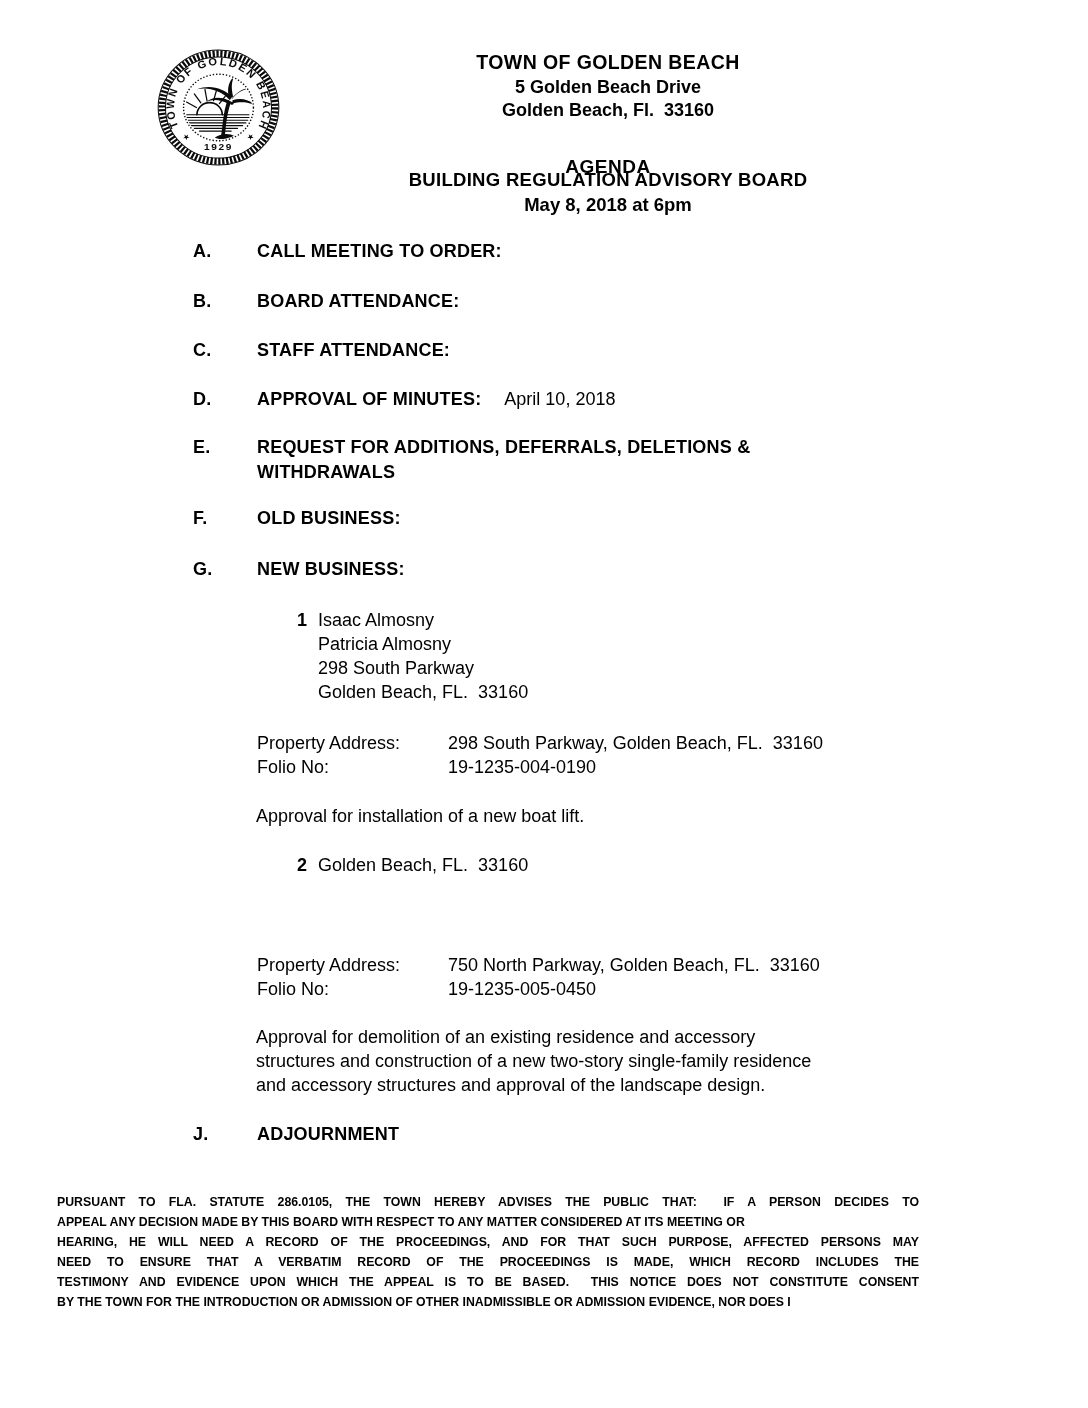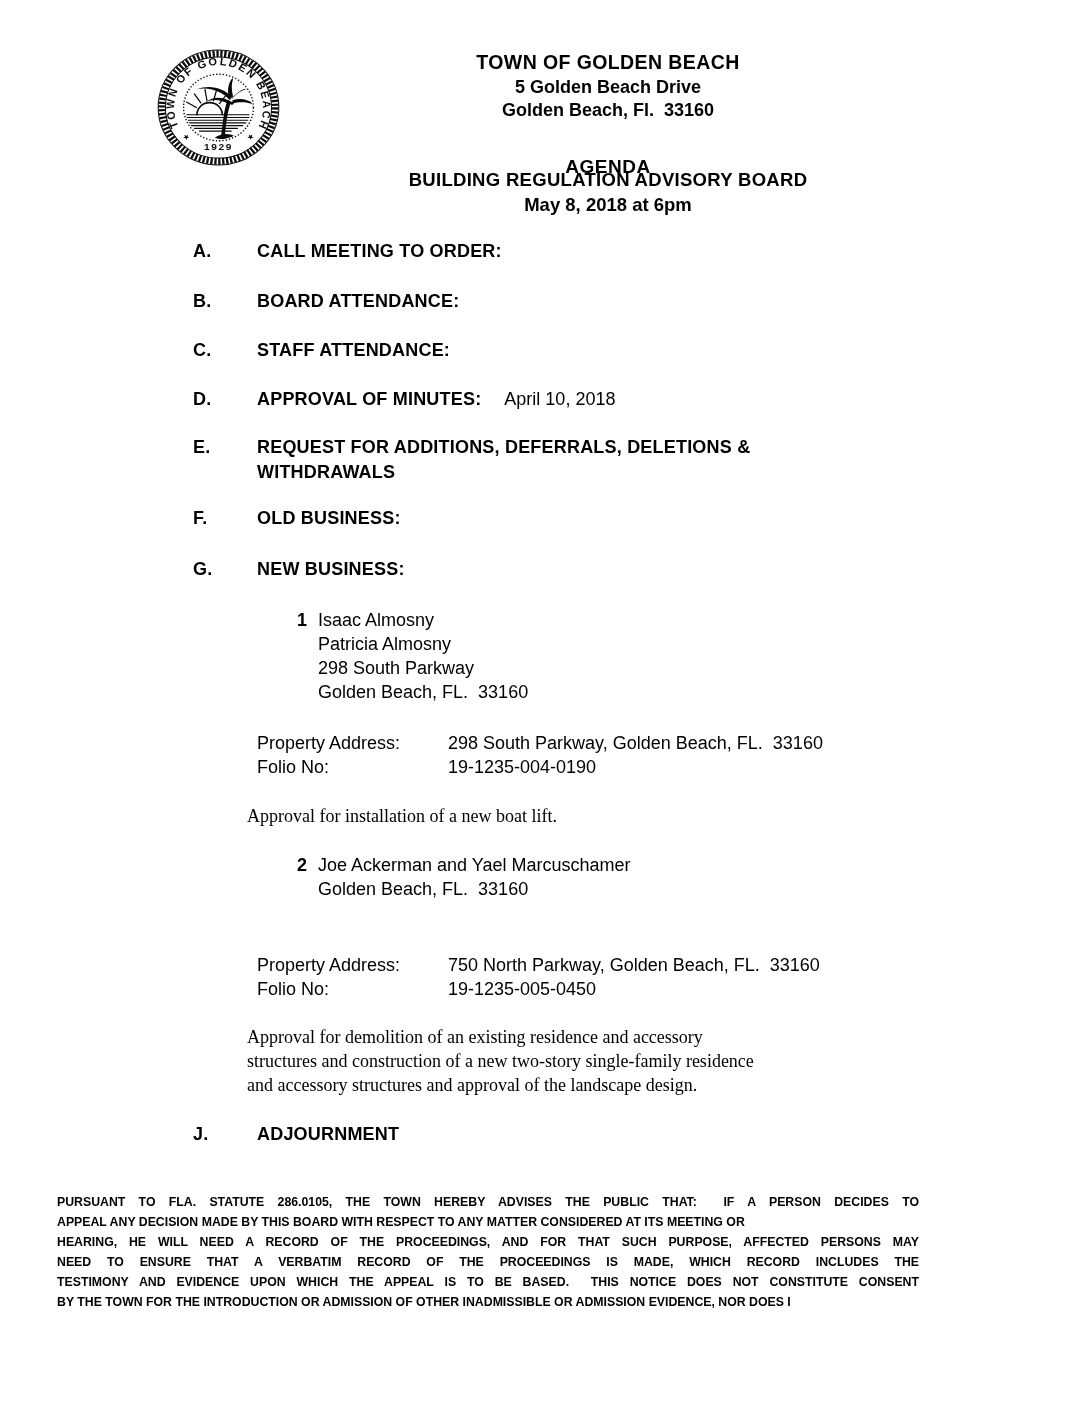--- a/index.html
+++ b/index.html
@@ -35,21 +35,21 @@
   
   .nb{position:absolute;left:297px;display:flex;font-size:18px;line-height:24px;}
   .nb-num{flex:0 0 21px;width:21px;font-weight:bold;}
 
   
   .prop{position:absolute;left:257px;font-size:18px;line-height:24px;}
   .prow{display:flex;}
   .plabel{flex:0 0 191px;width:191px;}
 
   
-  .desc{position:absolute;left:247px;font-size:18px;line-height:24px;max-width:680px;font-family:Liberation Serif, serif;}
+  .desc{position:absolute;left:256px;font-size:18px;line-height:24px;max-width:680px;}
 
   
   .legal{position:absolute;left:57px;top:1192px;width:862px;font-size:12.3px;font-weight:bold;line-height:20px;}
   .legal .just{text-align:justify;text-align-last:justify;}
 </style>
 </head>
 <body>
 
 <div class="page">
 
@@ -181,21 +181,20 @@
       <span>19-1235-004-0190</span>
     </div>
   </div>
   <div class="desc" style="top:804px">
     <div>Approval for installation of a new boat lift.</div>
   </div>
 
   <div class="nb" style="top:853px">
     <div class="nb-num">2</div>
     <div>
-      <div>Joe Ackerman and Yael Marcuschamer</div>
       <div class="ps">Golden Beach, FL.  33160</div>
     </div>
   </div>
   <div class="prop" style="top:953px">
     <div class="prow">
       <span class="plabel">Property Address:</span>
       <span class="ps">750 North Parkway, Golden Beach, FL.  33160</span>
     </div>
     <div class="prow">
       <span class="plabel">Folio No:</span>

